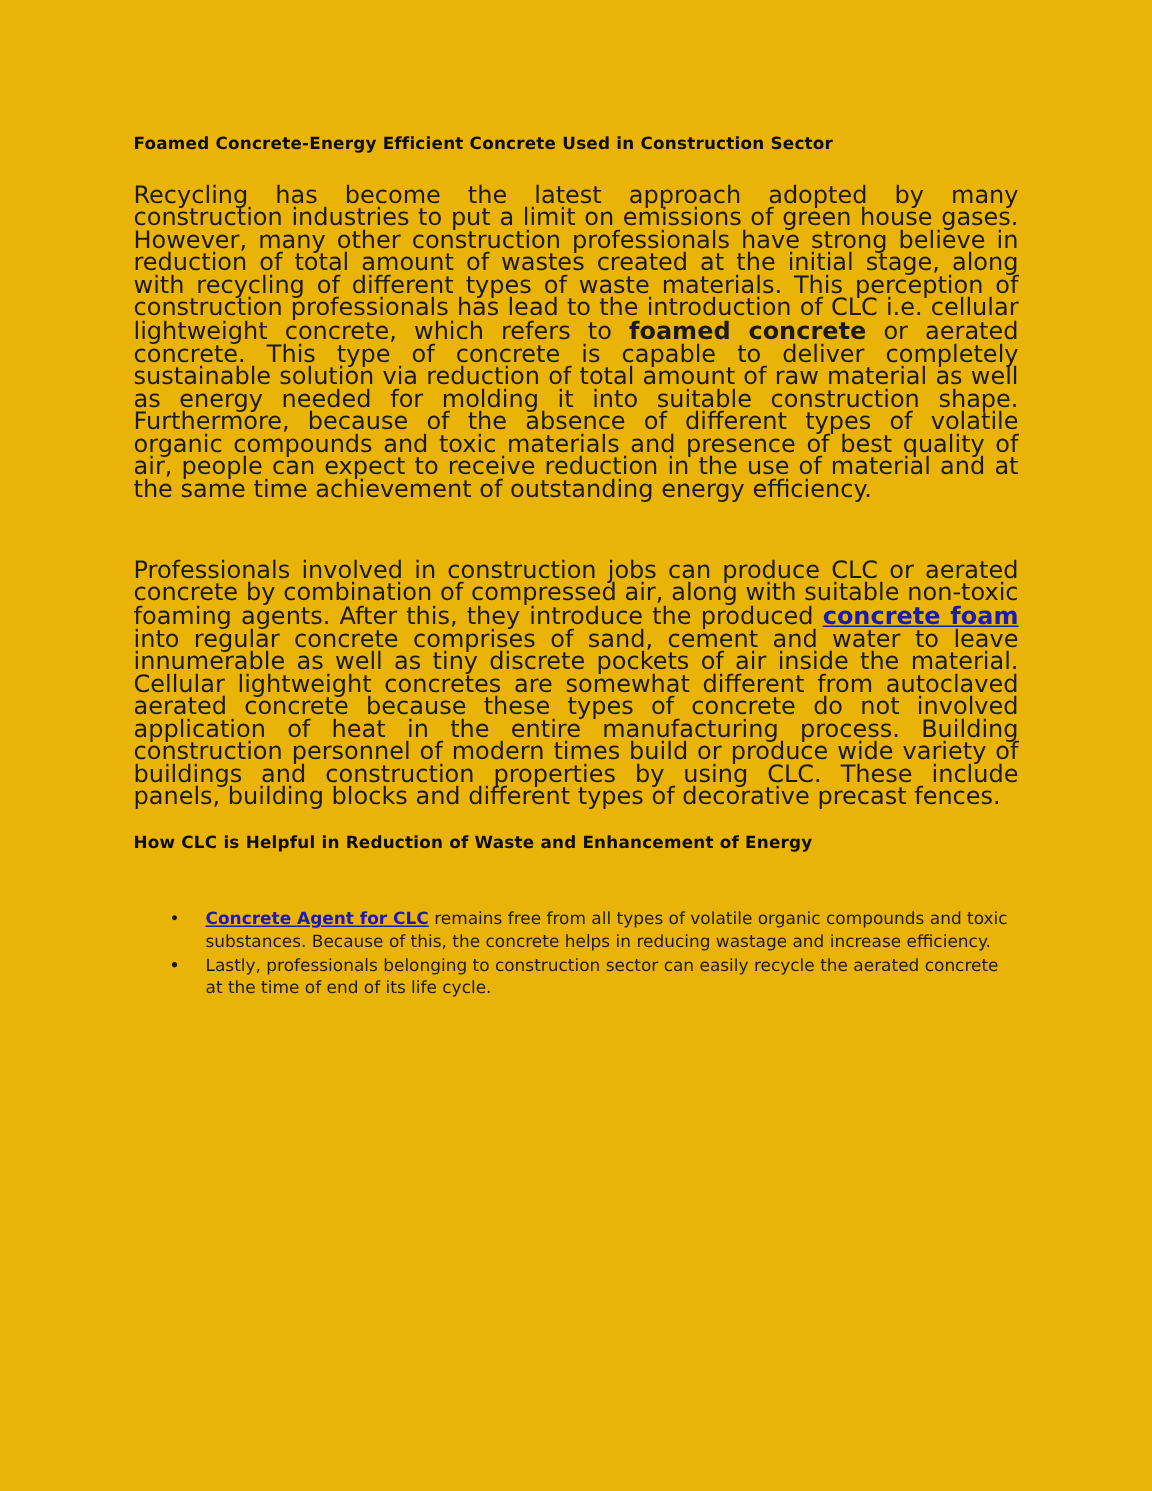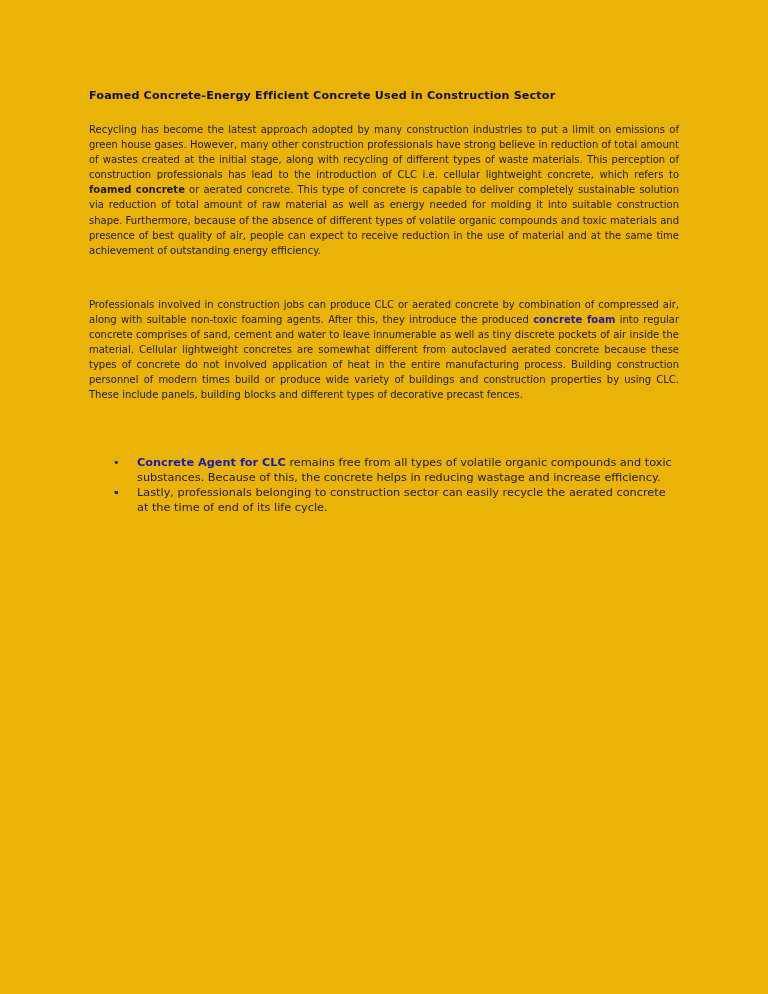--- a/index.html
+++ b/index.html
@@ -34,21 +34,21 @@
   .doc-heading {
     font-size: 11.2px;
     font-weight: bold;
     line-height: 15px;
     letter-spacing: 0.15px;
     margin: 0;
     color: #0d0d0d;
   }
 
   .doc-para {
-    font-size: 10px;
+    font-size: 16px;
     line-height: 15.1px;
     margin: 0;
     text-align: justify;
     text-justify: inter-word;
     color: #1a1a1a;
   }
   .doc-para.align-left {
     text-align: left;
   }
   .gap-16 { height: 16px; }
@@ -77,20 +77,21 @@
     font-size: 11.3px;
     line-height: 15.1px;
     color: #1a1a1a;
   }
 
   
   .b { font-weight: bold; }
   .link {
     font-weight: bold;
     color: #1a1ab4;
+    text-decoration: underline;
     text-underline-offset: 1px;
     cursor: pointer;
   }
 </style>
 </head>
 <body>
 
 <div id="page">
   <div id="content">
 
@@ -102,20 +103,21 @@
 
     <div class="gap-20"></div>
 
 
     <div class="gap-19"></div>
 
     <p class="doc-para"><span>Professionals involved in construction jobs can produce CLC or aerated concrete by combination of compressed air, along with suitable non-toxic foaming agents. After this, they introduce the produced </span><a class="link">concrete foam</a><span> into regular concrete comprises of sand, cement and water to leave innumerable as well as tiny discrete pockets of air inside the material. Cellular lightweight concretes are somewhat different from autoclaved aerated concrete because these types of concrete do not involved application of heat in the entire manufacturing process. Building construction personnel of modern times build or produce wide variety of buildings and construction properties by using CLC. These include panels, building blocks and different types of decorative precast fences.</span></p>
 
     <div class="gap-16"></div>
 
+    <h2 class="doc-heading">How CLC is Helpful in Reduction of Waste and Enhancement of Energy</h2>
 
     <div class="gap-17"></div>
 
 
     <div class="gap-19"></div>
 
     <ul class="doc-list">
 
       <li class="doc-list-item">
         <span class="bullet">•</span><a class="link">Concrete Agent for CLC</a><span> remains free from all types of volatile organic compounds and toxic substances. Because of this, the concrete helps in reducing wastage and increase efficiency.</span>

